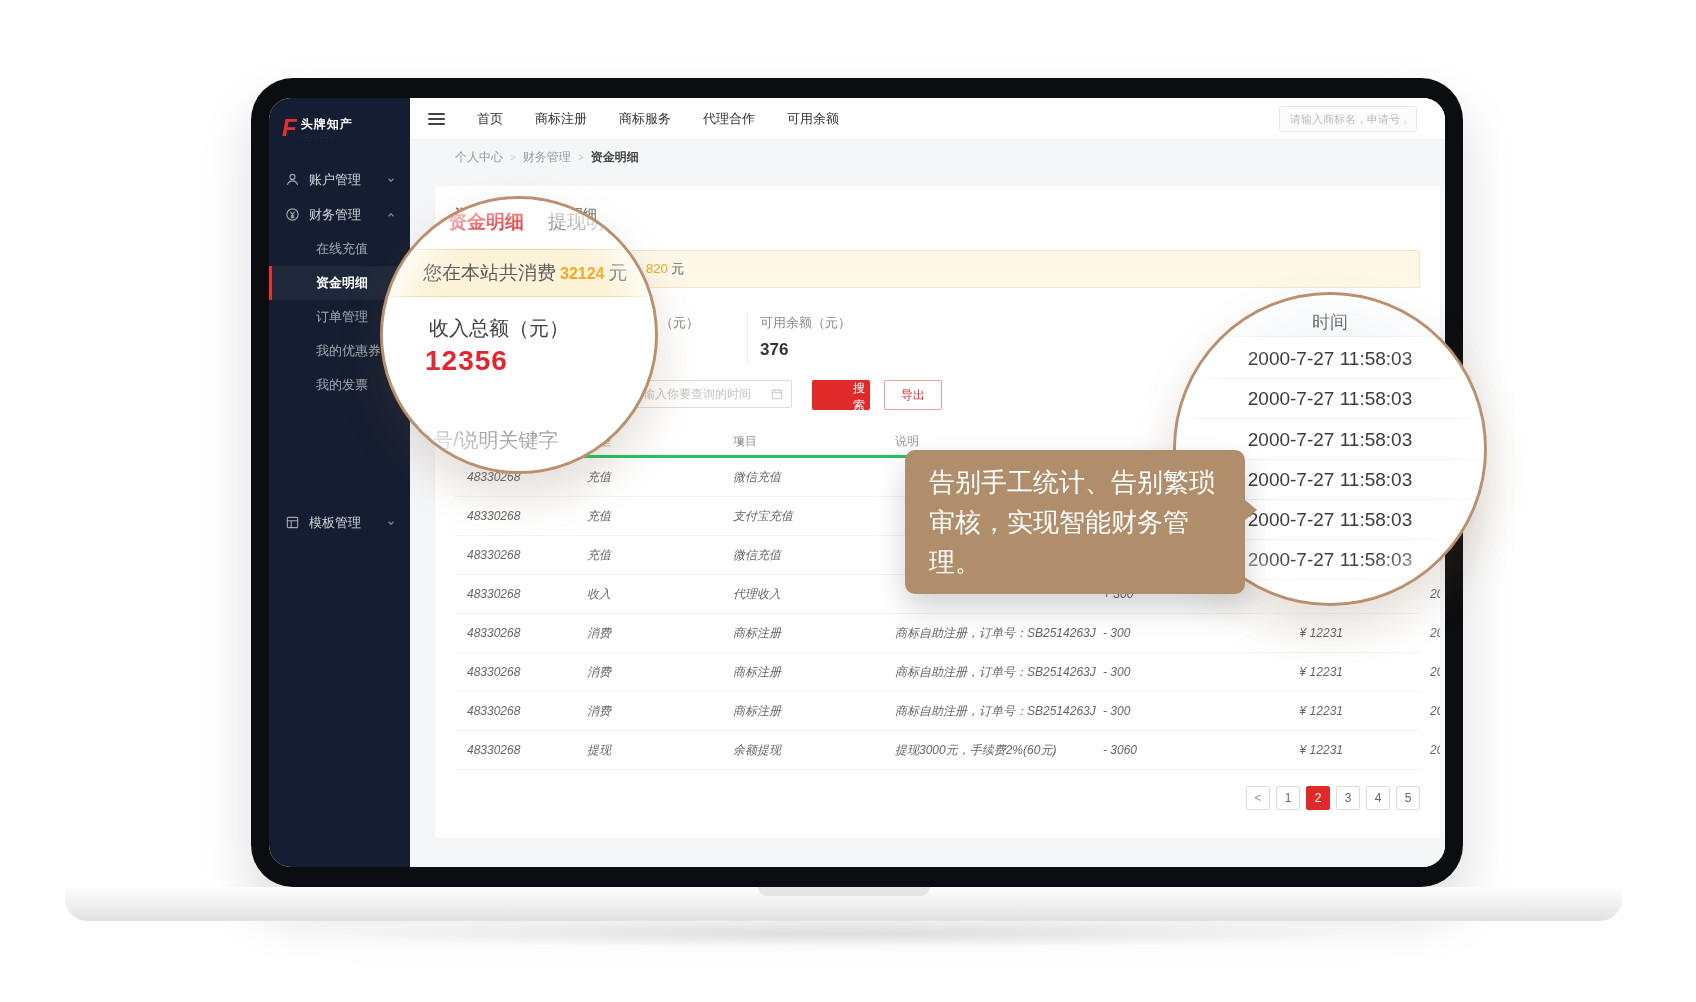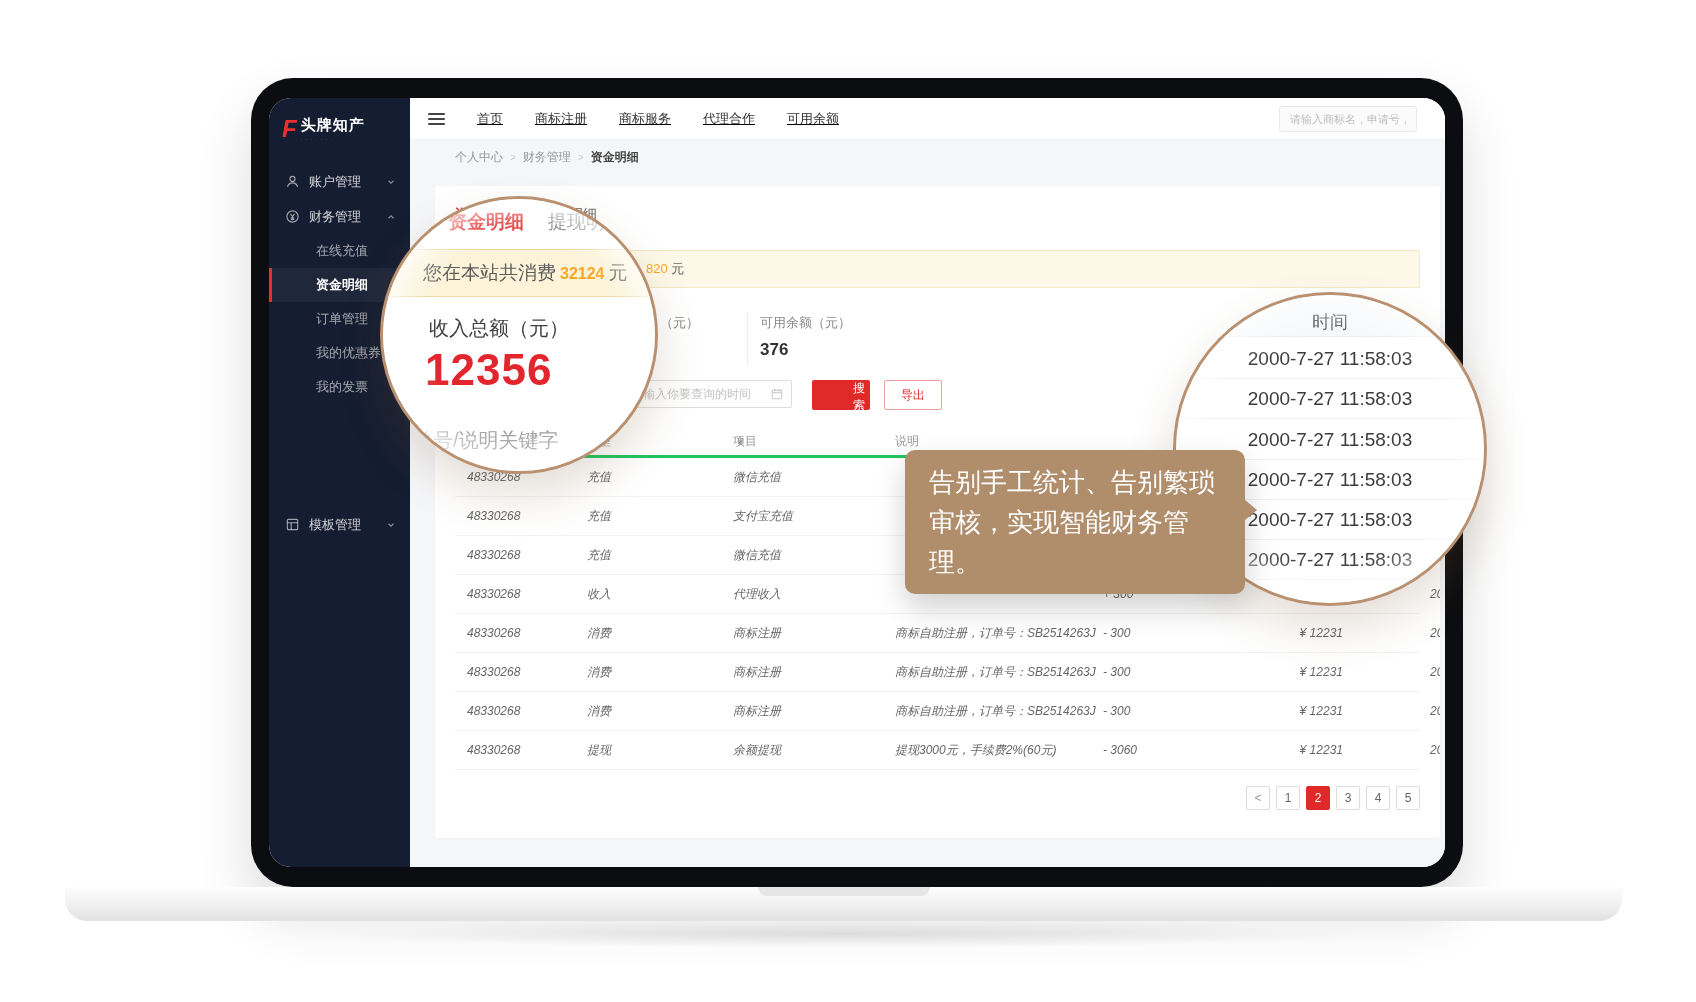--- a/index.html
+++ b/index.html
@@ -11,33 +11,33 @@
   .screen{position:absolute;left:18px;top:20px;right:18px;bottom:20px;border-radius:22px;overflow:hidden;display:flex;background:#fff;}
   .base{position:absolute;left:65px;top:887px;width:1557px;height:34px;background:linear-gradient(180deg,#fdfdfd,#efefef 55%,#e2e2e2);border-radius:3px 3px 22px 22px;z-index:11;}
   .base-notch{position:absolute;left:50%;transform:translateX(-50%);top:0;width:172px;height:9px;background:#e6e6e6;border-radius:0 0 9px 9px;}
   .base-shadow{position:absolute;left:110px;top:916px;width:1470px;height:40px;background:radial-gradient(ellipse 50% 50% at 50% 45%,rgba(0,0,0,.10),transparent 70%);z-index:4;}
 
   
   .sidebar{width:141px;background:#141d31;flex-shrink:0;position:relative;}
   .logo{display:flex;align-items:center;margin:18px 0 0 13px;}
   .logo-mark{color:#e8312f;font-size:24px;font-weight:bold;font-style:italic;line-height:1;}
   .logo-text{margin-left:4px;}
-  .logo-name{color:#fff;font-size:15px;font-weight:bold;letter-spacing:1px;white-space:nowrap;}
+  .logo-name{color:#fff;font-size:12px;font-weight:bold;letter-spacing:1px;white-space:nowrap;}
   .logo-tag{color:rgba(255,255,255,.30);font-size:6px;letter-spacing:3px;margin-top:1px;}
   .menu{margin-top:22px;}
   .g{height:35px;display:flex;align-items:center;padding:0 14px 0 16px;color:rgba(255,255,255,.80);font-size:13px;cursor:pointer;white-space:nowrap;}
   .g .gicon{display:flex;margin-right:9px;opacity:.8;}
   .g .chev{margin-left:auto;display:flex;opacity:.5;}
   .sub-item{height:34px;line-height:34px;padding-left:47px;font-size:13px;color:rgba(255,255,255,.60);cursor:pointer;white-space:nowrap;}
   .sub-item.active{color:#fff;background:rgba(255,255,255,.05);border-left:3px solid #e8312f;padding-left:44px;font-weight:bold;}
   .g.tpl{margin-top:103px;}
 
   
   .main{flex:1;display:flex;flex-direction:column;background:#f5f6f8;min-width:0;}
-  .topbar{height:42px;background:#fff;display:flex;align-items:center;border-bottom:1px solid #f1f1f1;flex-shrink:0;text-decoration:underline;}
+  .topbar{height:42px;background:#fff;display:flex;align-items:center;border-bottom:1px solid #f1f1f1;flex-shrink:0;}
   .burger{width:17px;margin-left:18px;display:flex;flex-direction:column;gap:3px;cursor:pointer;}
   .burger i{display:block;height:2px;background:#444;border-radius:1px;}
   .nav{display:flex;gap:32px;margin-left:32px;}
   .nav-item{font-size:13px;color:#333;cursor:pointer;white-space:nowrap;}
   .tsearch{margin-left:auto;margin-right:28px;}
   .tsearch input{width:138px;height:26px;border:1px solid #e9e9e9;background:#fbfbfb;border-radius:3px;font-size:11px;color:#666;padding:0 10px;outline:none;}
   .tsearch input::placeholder{color:#bdbdbd;}
   .breadcrumb{height:34px;display:flex;align-items:center;gap:7px;padding-left:45px;font-size:12px;color:#999;background:#f5f6f8;flex-shrink:0;}
   .bc-sep{color:#ccc;font-size:10px;}
   .bc-last{color:#444;font-weight:bold;}
@@ -86,21 +86,21 @@
   .lens{position:absolute;border-radius:50%;border:3px solid #ba9170;background:#fff;overflow:hidden;z-index:40;box-shadow:0 22px 45px rgba(120,90,60,.20);}
   .lens::after{content:"";position:absolute;inset:0;border-radius:50%;box-shadow:inset 0 0 34px 10px rgba(255,255,255,.95);pointer-events:none;}
   .lens-left{left:380px;top:196px;width:278px;height:278px;}
   .lens-right{left:1173px;top:292px;width:314px;height:314px;}
   .ll-tabs{position:absolute;left:34px;top:10px;white-space:nowrap;font-size:19px;margin-left:31px;}
   .ll-tab-active{color:#e02a2a;font-weight:bold;}
   .ll-tab{color:#777;margin-left:24px;}
   .ll-banner{position:absolute;left:-12px;right:-12px;top:50px;height:48px;background:#fcf3d9;border-top:1px solid #eed9a4;border-bottom:1px solid #eed9a4;line-height:46px;white-space:nowrap;padding-left:52px;font-size:19px;color:#5c5c5c;}
   .ll-amt{font-size:16px;color:#f6a723;font-weight:bold;margin:0 4px;}
   .ll-stat-label{position:absolute;left:46px;top:116px;font-size:20px;color:#414141;white-space:nowrap;}
-  .ll-stat-value{position:absolute;left:42px;top:146px;font-size:44px;font-weight:bold;color:#e3262d;letter-spacing:1px;}
+  .ll-stat-value{position:absolute;left:42px;top:146px;font-size:28px;font-weight:bold;color:#e3262d;letter-spacing:1px;}
   .ll-header{position:absolute;left:10px;top:228px;font-size:20px;color:#9b9b9b;white-space:nowrap;}
   .lr-band{position:absolute;left:0;right:0;top:4px;height:38px;background:#f7f8fa;border-bottom:1px solid #ececec;text-align:center;line-height:46px;font-size:18px;color:#555;}
   .lr-row{position:absolute;left:0;right:0;height:40px;line-height:40px;text-align:center;font-size:19px;color:#3b3b3b;border-bottom:1px solid #f1f1f1;white-space:nowrap;}
   .lr-row.r0{top:44px;}.lr-row.r1{top:84px;}.lr-row.r2{top:125px;}.lr-row.r3{top:165px;}.lr-row.r4{top:205px;}.lr-row.r5{top:245px;}
 
   
   .tip{position:absolute;background:#b08d6b;color:#fff;border-radius:10px;padding:12px 24px;font-size:26px;line-height:40px;z-index:50;box-shadow:0 14px 30px rgba(0,0,0,.18);}
   .tip::after{content:"";position:absolute;right:-12px;border-style:solid;border-width:10px 0 10px 12px;border-color:transparent transparent transparent #b08d6b;}
   .tip-left{left:108px;top:378px;width:340px;}
   .tip-left::after{top:34px;}

